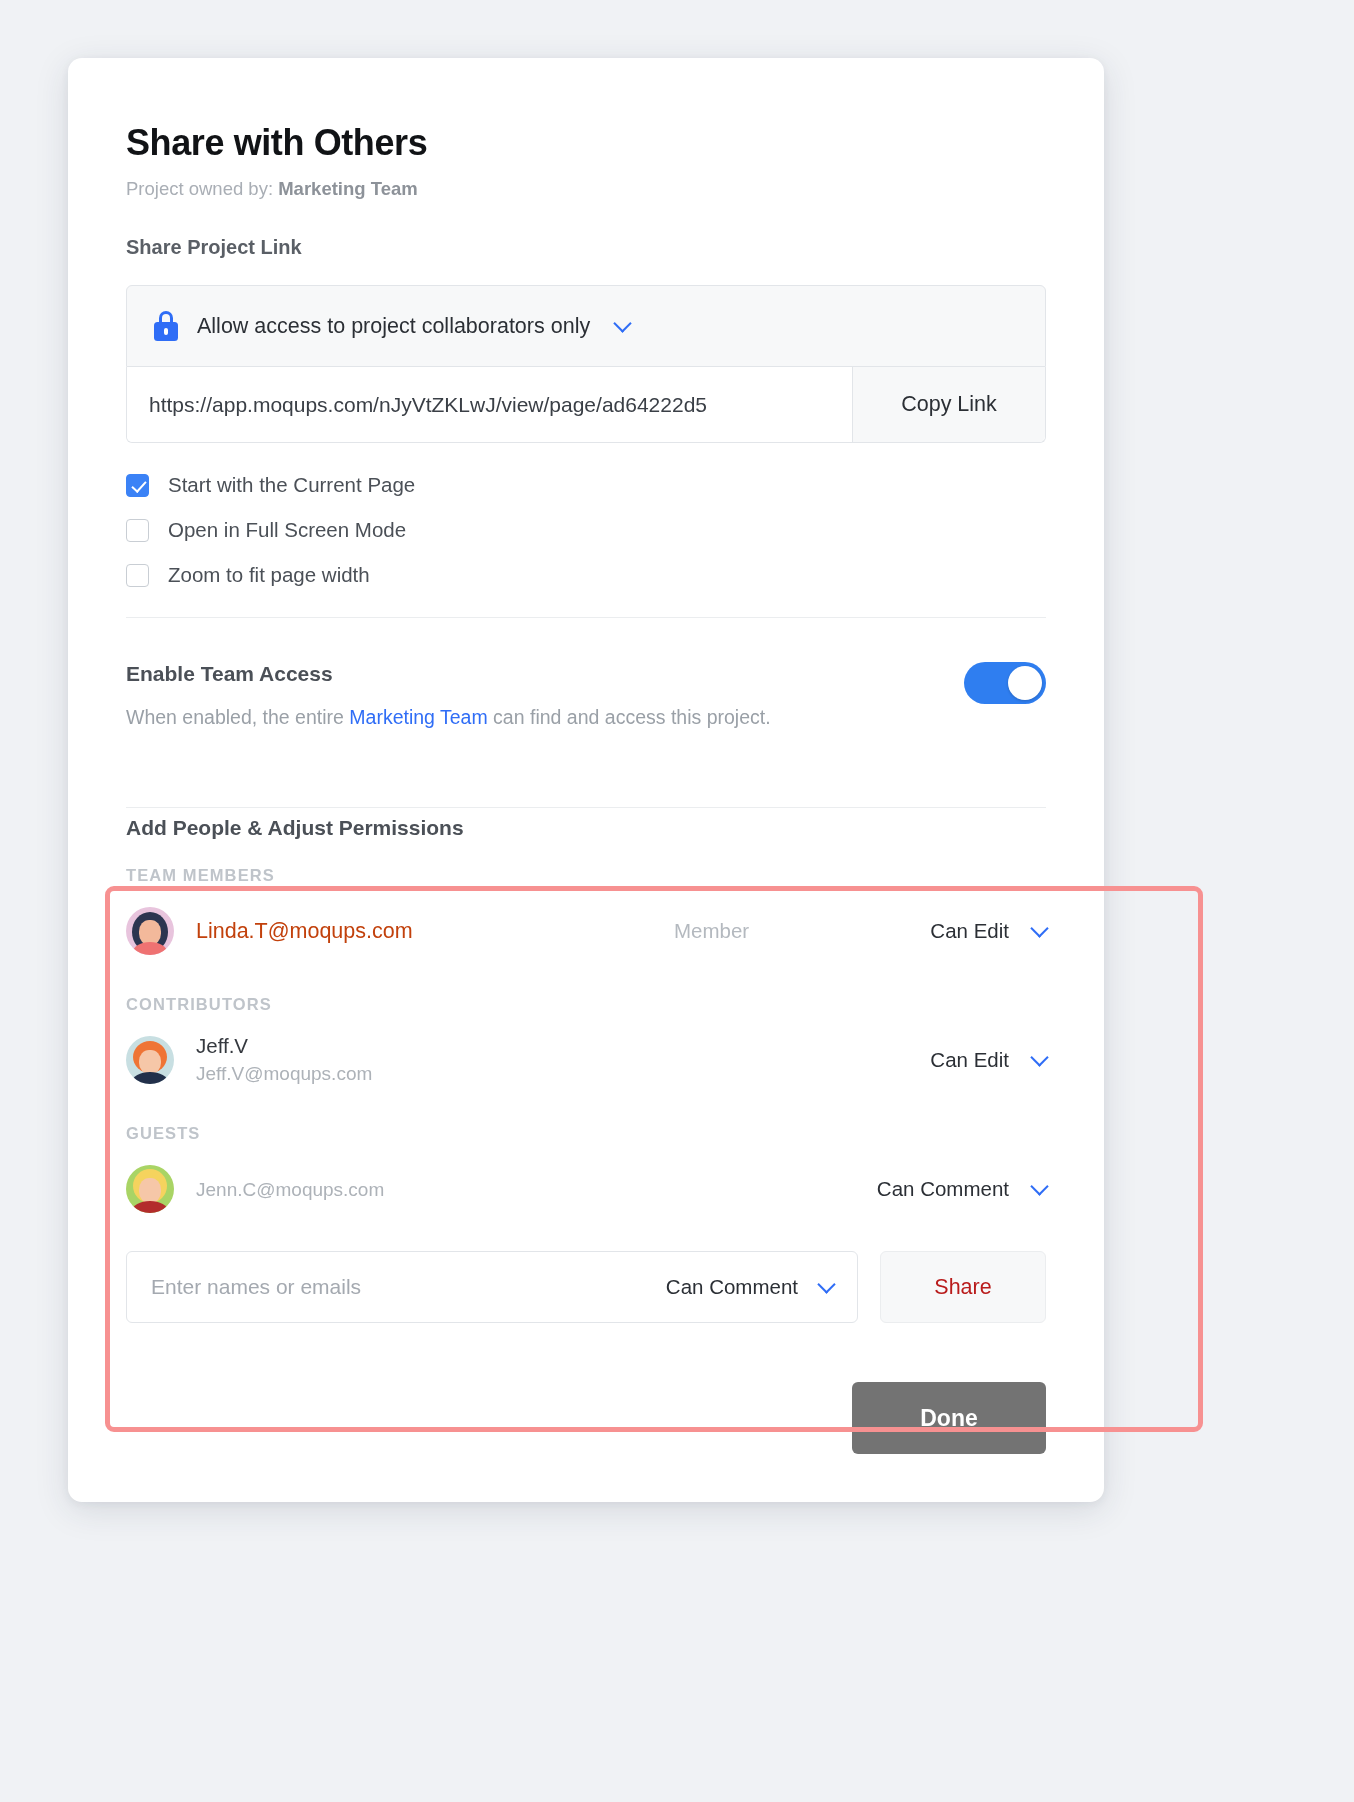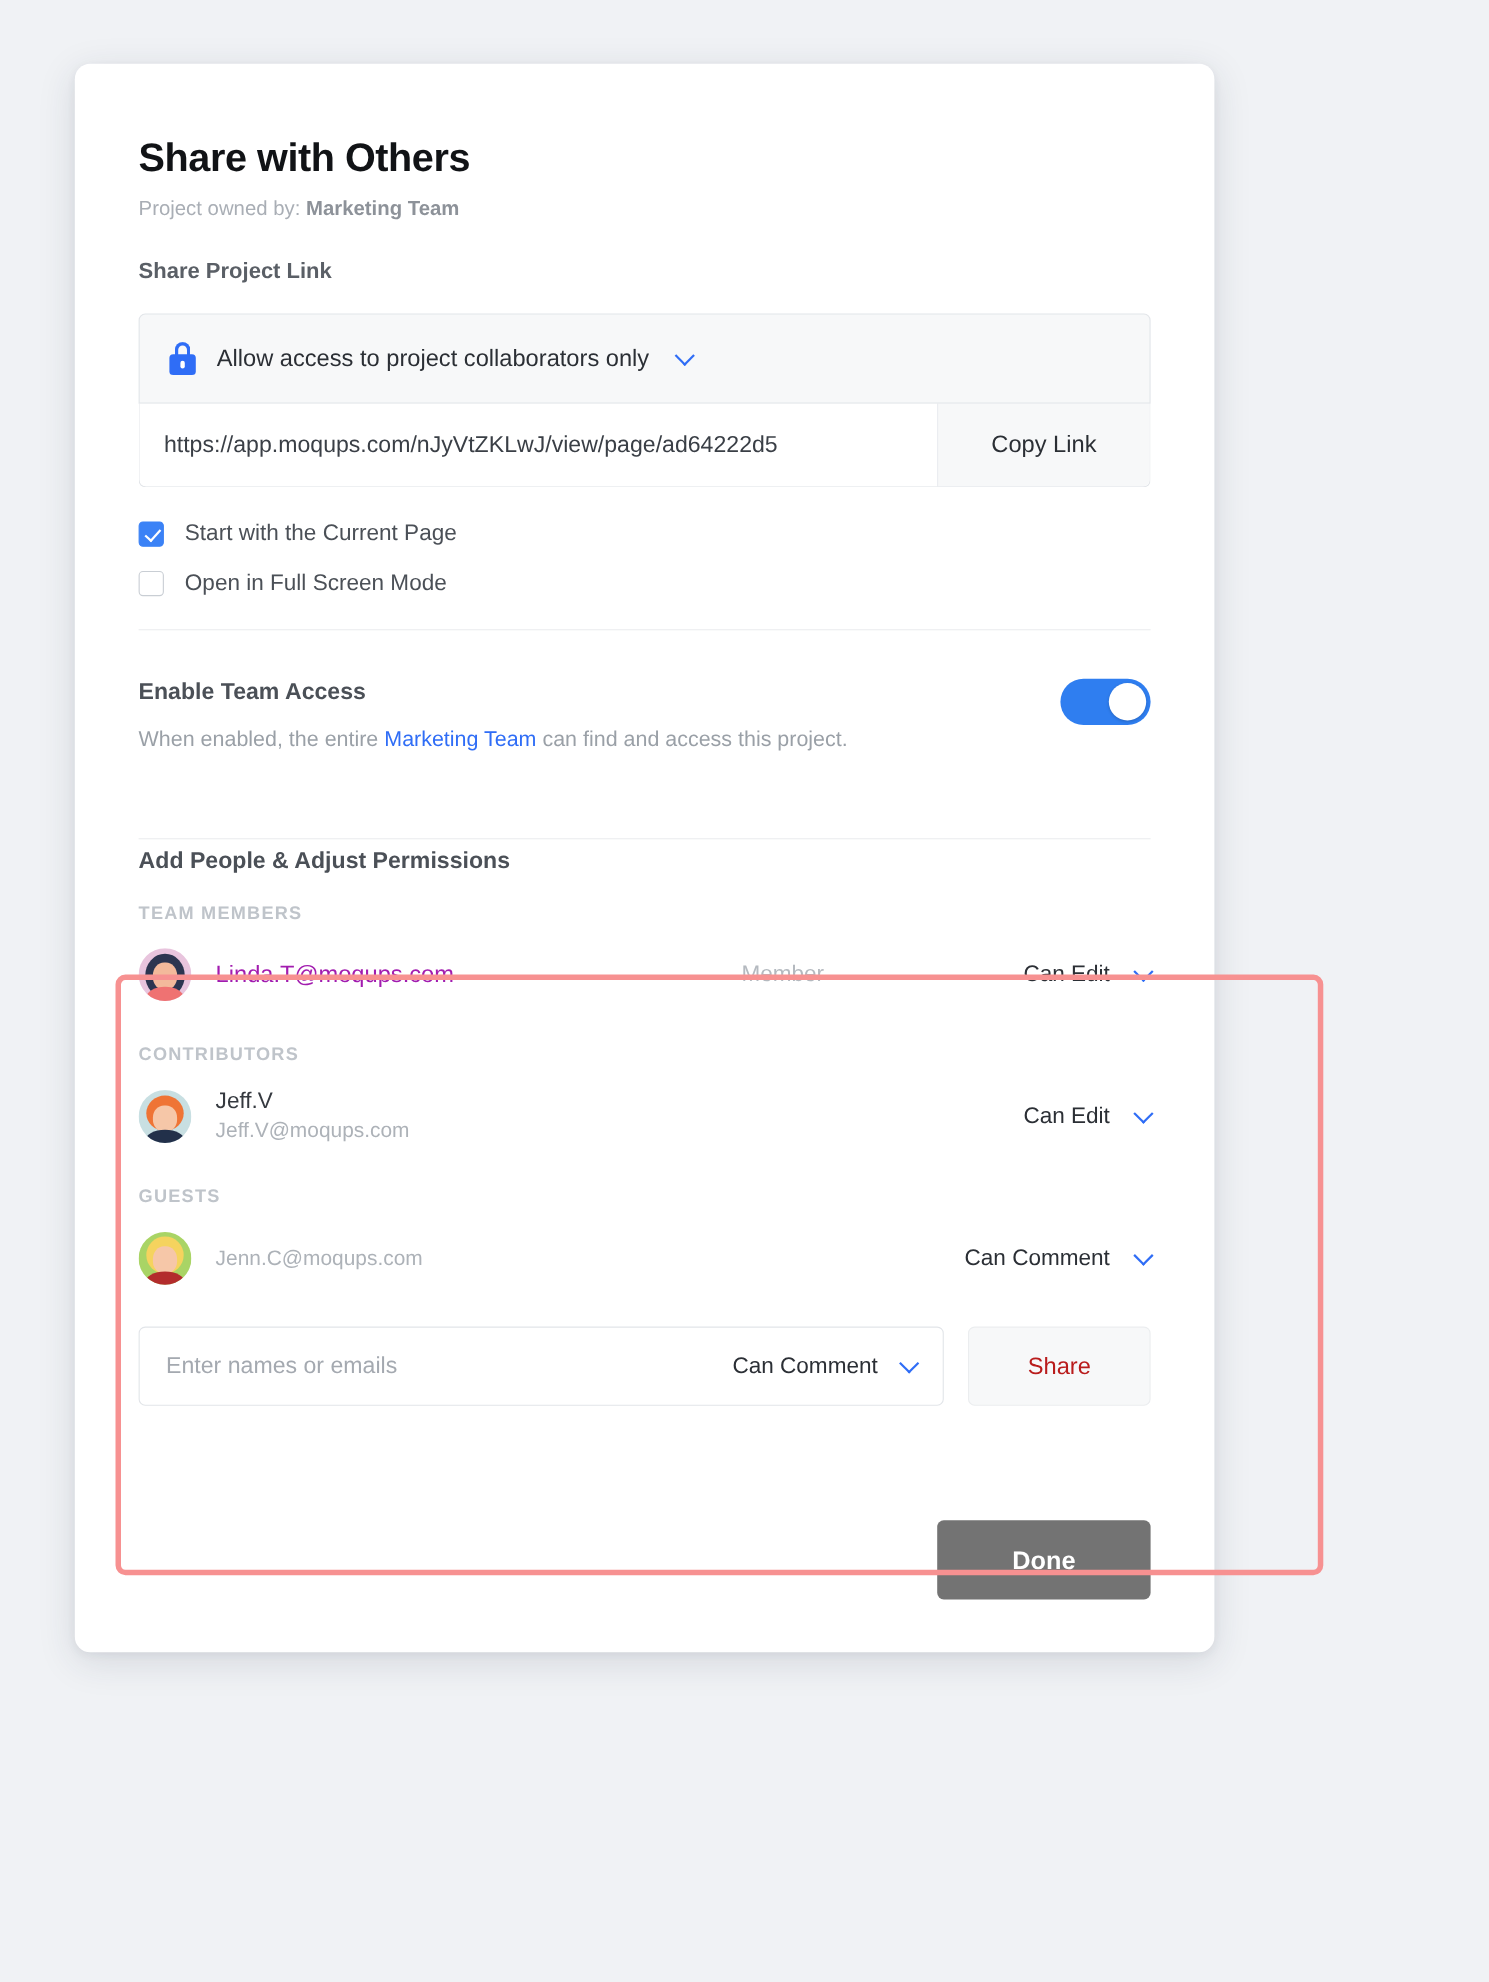--- a/index.html
+++ b/index.html
@@ -174,21 +174,21 @@
   .person-row {
     display: flex; align-items: center;
     height: 76px; margin-top: 8px;
   }
   .avatar {
     width: 48px; height: 48px; border-radius: 50%;
     flex: none; margin-right: 22px;
     position: relative; overflow: hidden;
   }
   .person-main { flex: 1; min-width: 0; }
-  .p-email-only { font-size: 21.5px; color: #a21caf; }
+  .p-email-only { font-size: 21.5px; color: #c2410c; }
   .p-name { font-size: 20.5px; color: #35393f; line-height: 1.25; }
   .p-sub { font-size: 19px; color: #adb2b8; line-height: 1.35; margin-top: 2px; }
   .p-role { font-size: 20.5px; color: #b4b9bf; width: 172px; }
   .p-perm {
     font-size: 20.5px; color: #2b2f35;
     display: flex; align-items: center; justify-content: flex-end;
     min-width: 200px; cursor: pointer;
   }
   .p-perm .chev { margin-left: 24px; margin-bottom: 5px; }
 
@@ -276,20 +276,24 @@
 
         <div class="cb-list">
           <div class="cb-row">
             <span class="cb checked"></span>
             <span class="cb-label">Start with the Current Page</span>
           </div>
           <div class="cb-row">
             <span class="cb"></span>
             <span class="cb-label">Open in Full Screen Mode</span>
           </div>
+          <div class="cb-row">
+            <span class="cb"></span>
+            <span class="cb-label">Zoom to fit page width</span>
+          </div>
         </div>
       </div>
 
       <div class="divider"></div>
 
       <div class="team-sec">
         <div class="team-title">Enable Team Access</div>
         <div class="team-desc"><span>When enabled, the entire </span><a href="#">Marketing Team</a><span> can find and access this project.</span></div>
         <div class="toggle">
           <span class="knob"></span>

